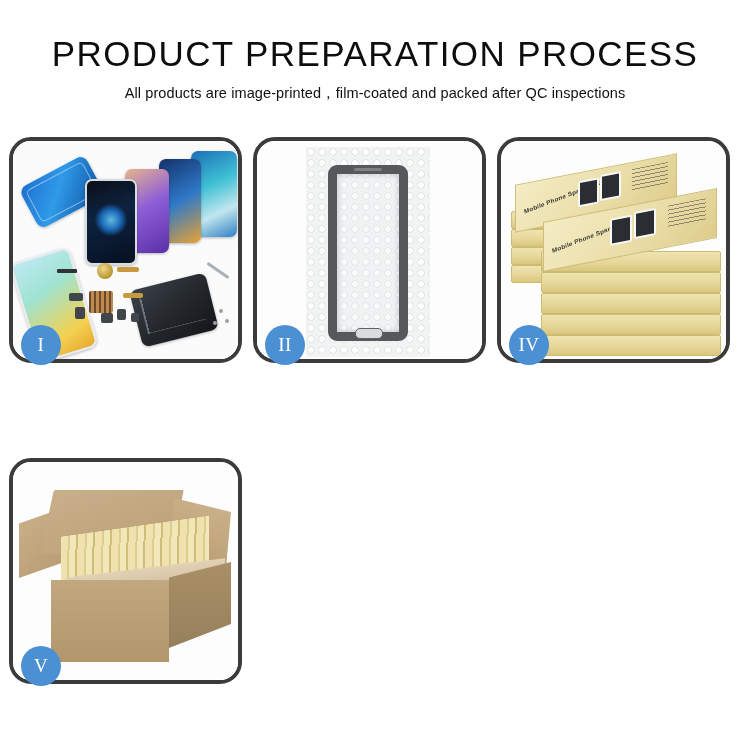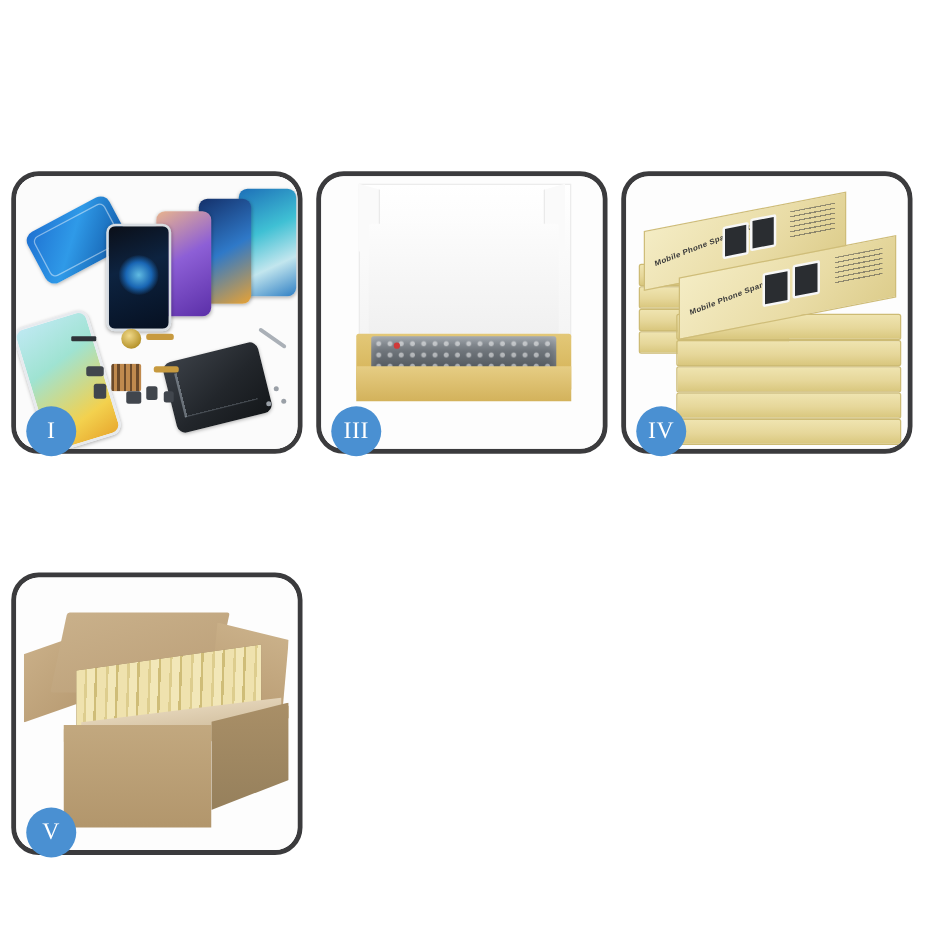--- a/index.html
+++ b/index.html
@@ -344,20 +344,22 @@
     clip-path: polygon(0 26%, 100% 0, 100% 70%, 0 100%);
   }
   .s-tape {
     position:absolute; background:#b39a72; opacity:.75; border-radius:1px;
   }
 </style>
 </head>
 <body>
 
 <div class="header">
+  <div class="page-title">PRODUCT PREPARATION PROCESS</div>
+  <div class="page-subtitle">All products are image-printed，film-coated and packed after QC inspections</div>
 </div>
 
 <div class="grid">
 
   <div class="panel">
     <div class="panel-clip">
       <div class="p1-bg"></div>
 
       <div class="ph ph1"></div>
       <div class="ph ph5"></div>
@@ -378,34 +380,31 @@
       <div class="part sq" style="left:104px; top:168px; width:9px; height:11px;"></div>
       <div class="part sq" style="left:118px; top:172px; width:8px; height:9px;"></div>
       <div class="part screw" style="left:206px; top:168px;"></div>
       <div class="part screw" style="left:212px; top:178px;"></div>
       <div class="part screw" style="left:200px; top:180px;"></div>
       <div class="part tool" style="left:192px; top:128px; width:26px; transform:rotate(35deg);"></div>
     </div>
     <div class="badge">I</div>
   </div>
 
-
   <div class="panel">
     <div class="panel-clip">
-      <div class="p3-lid"></div>
-      <div class="p3-lid-flapL"></div>
-      <div class="p3-lid-flapR"></div>
-      <div class="p3-foam"></div>
-      <div class="p3-tray"></div>
-      <div class="p3-item"></div>
-      <div class="p3-dot" style="left:58px; top:133px;"></div>
-      <div class="p3-tray-front"></div>
+      <div class="bubble-sheet">
+        <div class="screen-outline">
+          <div class="screen-speaker"></div>
+        </div>
+      </div>
     </div>
-    <div class="badge">III</div>
+    <div class="badge">II</div>
   </div>
+
 
   <div class="panel">
     <div class="panel-clip">
       <div class="stack">
 
         <div class="gbox" style="left:2px; top:56px; width:118px; height:16px;"></div>
         <div class="gbox" style="left:2px; top:74px; width:118px; height:16px;"></div>
         <div class="gbox" style="left:2px; top:92px; width:118px; height:16px;"></div>
         <div class="gbox" style="left:2px; top:110px; width:118px; height:16px;"></div>
 

